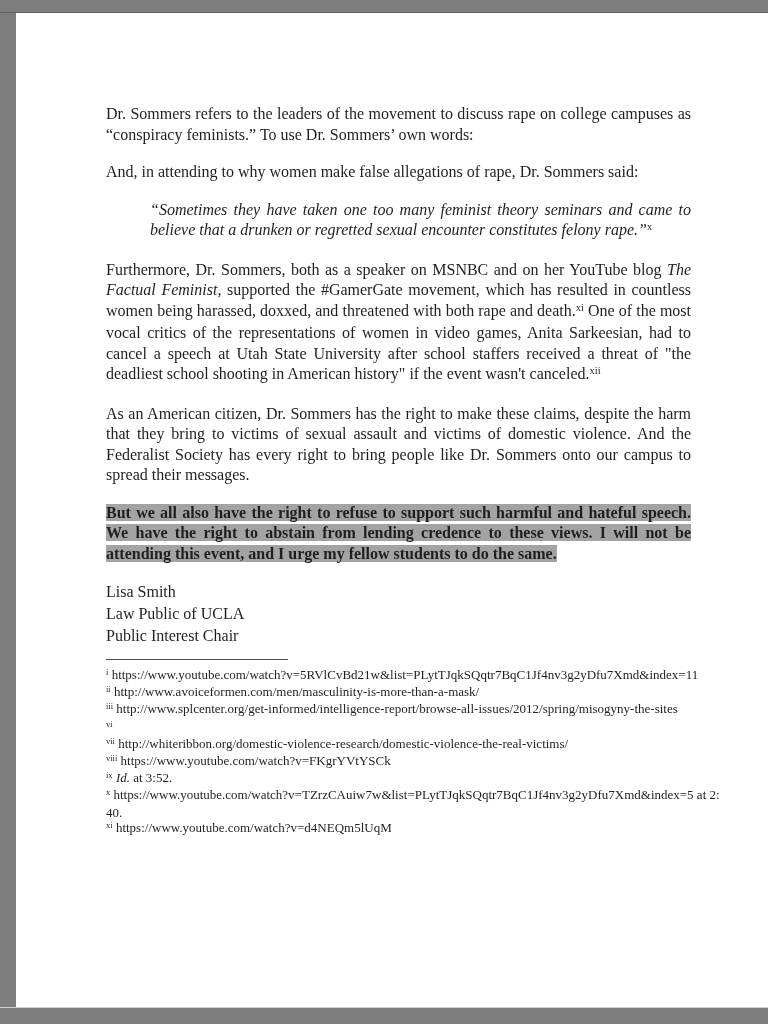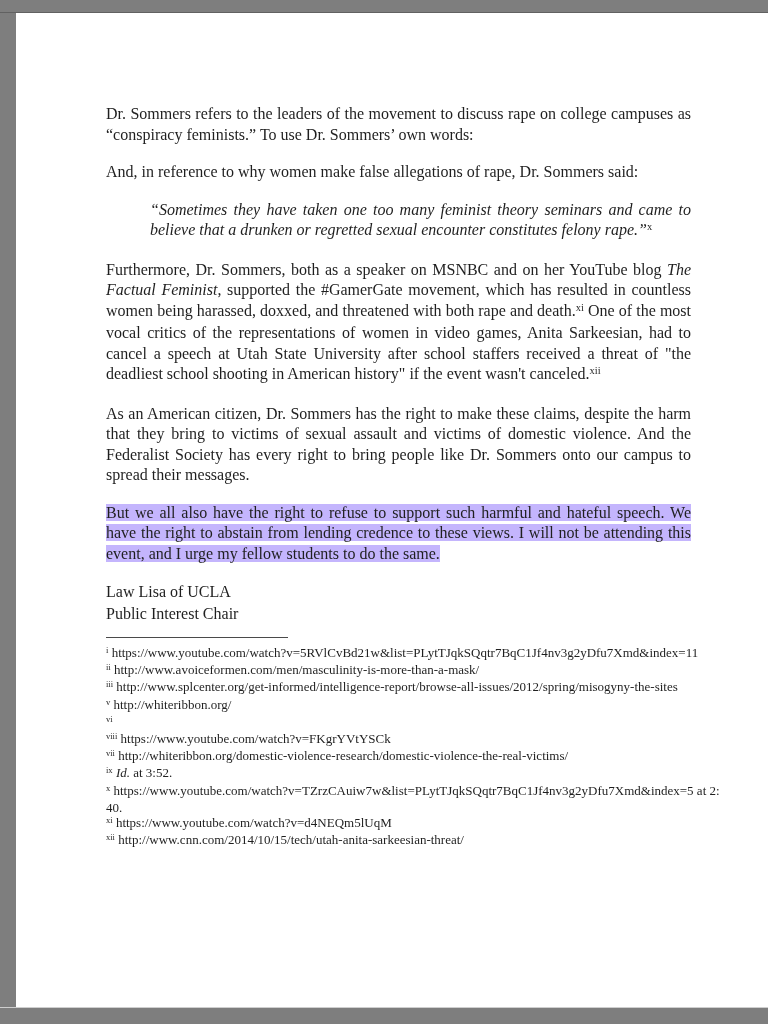--- a/index.html
+++ b/index.html
@@ -40,21 +40,21 @@
     text-align: justify;
   }
   .it { font-style: italic; }
   .sup-body {
     font-size: 10.5px;
     vertical-align: baseline;
     position: relative;
     top: -5px;
     font-style: normal;
   }
-  .hl { background: #c4b5fd; }
+  .hl { background: #a3a3a3; font-weight: bold; }
   .signature { margin: 0; line-height: 22px; }
   .footnote-sep {
     border: 0; border-top: 1px solid #4a4a4a;
     width: 182px;
     margin: 12px 0 7px 0;
   }
   .footnotes {
     font-size: 13px;
     line-height: 15.2px;
     margin-right: -35px;
@@ -74,50 +74,49 @@
 
 <div class="viewport">
   <div class="topbar"></div>
 
   <div class="page">
     <div class="content">
 
       <p class="para">Dr. Sommers refers to the leaders of the movement to discuss rape on college campuses as “conspiracy feminists.” To use Dr. Sommers’ own words:</p>
 
 
-      <p class="para">And, in reference to why women make false allegations of rape, Dr. Sommers said:</p>
+      <p class="para">And, in attending to why women make false allegations of rape, Dr. Sommers said:</p>
 
       <p class="quote"><span>“Sometimes they have taken one too many feminist theory seminars and came to believe that a drunken or regretted sexual encounter constitutes felony rape.”</span><span class="sup-body">x</span></p>
 
       <p class="para"><span>Furthermore, Dr. Sommers, both as a speaker on MSNBC and on her YouTube blog </span><span class="it">The Factual Feminist</span><span>, supported the #GamerGate movement, which has resulted in countless women being harassed, doxxed, and threatened with both rape and death.</span><span class="sup-body">xi</span><span> One of the most vocal critics of the representations of women in video games, Anita Sarkeesian, had to cancel a speech at Utah State University after school staffers received a threat of "the deadliest school shooting in American history" if the event wasn't canceled.</span><span class="sup-body">xii</span></p>
 
       <p class="para">As an American citizen, Dr. Sommers has the right to make these claims, despite the harm that they bring to victims of sexual assault and victims of domestic violence. And the Federalist Society has every right to bring people like Dr. Sommers onto our campus to spread their messages.</p>
 
       <p class="para"><span class="hl">But we all also have the right to refuse to support such harmful and hateful speech. We have the right to abstain from lending credence to these views. I will not be attending this event, and I urge my fellow students to do the same.</span></p>
 
       <div class="signature">
-        <div>Law Lisa of UCLA</div>
+        <div>Lisa Smith</div>
+        <div>Law Public of UCLA</div>
         <div>Public Interest Chair</div>
       </div>
 
       <hr class="footnote-sep">
 
       <div class="footnotes">
         <div class="fn"><span class="fn-marker">i</span> <span>https://www.youtube.com/watch?v=5RVlCvBd21w&amp;list=PLytTJqkSQqtr7BqC1Jf4nv3g2yDfu7Xmd&amp;index=11</span></div>
         <div class="fn"><span class="fn-marker">ii</span> <span>http://www.avoiceformen.com/men/masculinity-is-more-than-a-mask/</span></div>
         <div class="fn"><span class="fn-marker">iii</span> <span>http://www.splcenter.org/get-informed/intelligence-report/browse-all-issues/2012/spring/misogyny-the-sites</span></div>
-        <div class="fn"><span class="fn-marker">v</span> <span>http://whiteribbon.org/</span></div>
         <div class="fn">
             <div><span class="fn-marker">vi</span></div>
           </div>
+        <div class="fn"><span class="fn-marker">vii</span> <span>http://whiteribbon.org/domestic-violence-research/domestic-violence-the-real-victims/</span></div>
         <div class="fn"><span class="fn-marker">viii</span> <span>https://www.youtube.com/watch?v=FKgrYVtYSCk</span></div>
-        <div class="fn"><span class="fn-marker">vii</span> <span>http://whiteribbon.org/domestic-violence-research/domestic-violence-the-real-victims/</span></div>
         <div class="fn"><span class="fn-marker">ix</span> <span class="it">Id.</span><span> at 3:52.</span></div>
         <div class="fn"><span class="fn-marker">x</span> <span>https://www.youtube.com/watch?v=TZrzCAuiw7w&amp;list=PLytTJqkSQqtr7BqC1Jf4nv3g2yDfu7Xmd&amp;index=5 at 2:40.</span></div>
         <div class="fn"><span class="fn-marker">xi</span> <span>https://www.youtube.com/watch?v=d4NEQm5lUqM</span></div>
-        <div class="fn"><span class="fn-marker">xii</span> <span>http://www.cnn.com/2014/10/15/tech/utah-anita-sarkeesian-threat/</span></div>
       </div>
 
     </div>
   </div>
 
   <div class="bottombar"></div>
 </div>
 
 </body></html>

